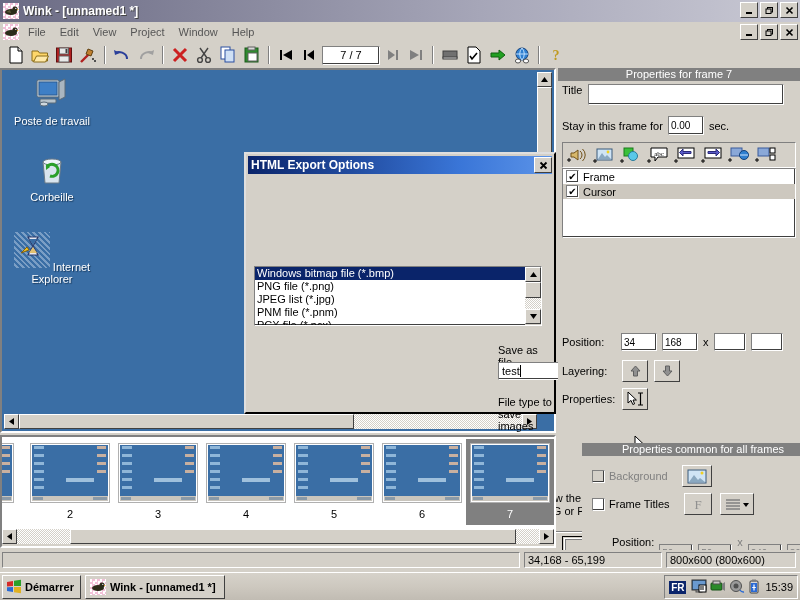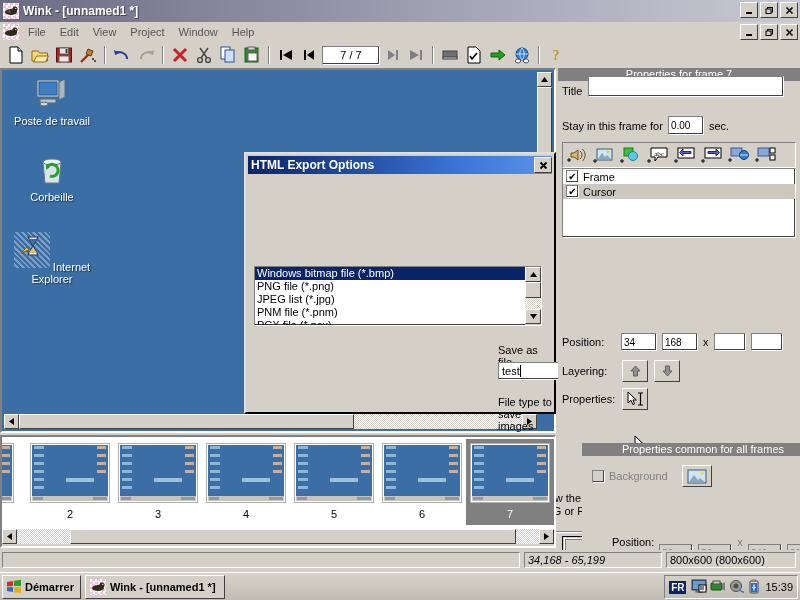--- a/index.html
+++ b/index.html
@@ -459,21 +459,21 @@
     <svg width="14" height="20" viewBox="0 0 14 20">
       <path d="M1 1 L1 15 L4.5 11.6 L6.8 17 L9.2 16 L7 11 L11.5 11 Z" fill="#fff" stroke="#000" stroke-width="1"></path>
     </svg>
   </div>
 </div>
 
 <div class="abs" id="rpanel">
 
   <div class="sechdr">Properties for frame 7</div>
 
-  <div style="position:absolute;left:4px;top:8px;display:flex;align-items:flex-end;gap:6px;">
+  <div style="position:absolute;left:4px;top:16px;display:flex;align-items:flex-start;gap:6px;">
     <span class="dlabel">Title</span>
     <div class="field" style="width:194px;height:19px;" title=""></div>
   </div>
 
   <div style="position:absolute;left:4px;top:48px;display:flex;align-items:center;gap:5px;">
     <span class="dlabel">Stay in this frame for</span>
     <div class="numf" style="width:36px;height:19px;display:flex;align-items:center;">0.00</div>
     <span class="dlabel">sec.</span>
   </div>
 
@@ -594,20 +594,37 @@
     </span>
     <div class="embbtn" style="width:28px;height:20px;margin-left:6px;">
       <svg width="20" height="15" viewBox="0 0 20 15">
           <rect x="1" y="1" width="18" height="13" fill="#cfe4f5" stroke="#3a5a7a"></rect>
           <circle cx="15" cy="4" r="1.5" fill="#f0d020"></circle>
           <path d="M2 13 l5 -7 l4 5 l2 -2 l5 4 z" fill="#8aa8c0"></path>
         </svg>
     </div>
   </div>
 
+  <div style="position:absolute;left:10px;top:50px;display:flex;align-items:center;gap:8px;">
+    <span style="display:flex;align-items:center;">
+      <span class="cbx"></span>
+      <span class="dlabel">Frame Titles</span>
+    </span>
+    <div class="embbtn" style="width:26px;height:20px;margin-left:6px;">
+      <svg width="14" height="14" viewBox="0 0 14 14">
+          <text x="7" y="12" font-size="13" font-family="Liberation Serif, serif" text-anchor="middle" fill="#909090">F</text>
+        </svg>
+    </div>
+    <div class="embbtn" style="width:32px;height:20px;">
+      <svg width="26" height="14" viewBox="0 0 26 14">
+          <path d="M2 3 h14 M2 6 h14 M2 9 h14 M2 12 h14" stroke="#808080" stroke-width="1.6"></path>
+          <path d="M19 6 L25 6 L22 10 Z" fill="#000"></path>
+        </svg>
+    </div>
+  </div>
 
   <div style="position:absolute;left:30px;top:78px;display:flex;align-items:center;gap:5px;">
     <span class="dlabel">Position:</span>
     <div class="numf dis" style="width:34px;height:18px;display:flex;align-items:center;">50</div>
     <div class="numf dis" style="width:34px;height:18px;display:flex;align-items:center;">50</div>
     <span class="dlabel gray">x</span>
     <div class="numf dis" style="width:34px;height:18px;display:flex;align-items:center;">249</div>
     <div class="numf dis" style="width:34px;height:18px;display:flex;align-items:center;">89</div>
   </div>
 </div>
@@ -716,21 +733,21 @@
     <div class="sbbtn" style="position:absolute;right:0;top:0;">
       <svg width="5" height="7" viewBox="0 0 5 7">
           <path d="M5 3.5 L0 0 L0 7 Z" fill="#000"></path>
         </svg>
     </div>
   </div>
 </div>
 
 <div class="abs" id="status">
   <div class="stpane" style="flex:0 0 518px;margin-left:2px;"></div>
-  <div class="stpane" style="flex:0 0 138px;margin-left:4px;font-style:italic;">34,168 - 65,199</div>
+  <div class="stpane" style="flex:0 0 138px;margin-left:4px;">34,168 - 65,199</div>
   <div class="stpane" style="flex:0 0 130px;margin-left:4px;">800x600 (800x600)</div>
 </div>
 
 <div class="abs" id="taskbar">
   <div id="startbtn">
     <span>
       <svg width="16" height="15" viewBox="0 0 16 15">
         <path d="M1 3 L7 2 L7 7 L1 7.4 Z" fill="#d42a2a"></path>
         <path d="M8 1.8 L15 0.8 L15 7 L8 7 Z" fill="#2aa02a"></path>
         <path d="M1 8.2 L7 8 L7 13 L1 12 Z" fill="#2a6ad4"></path>

